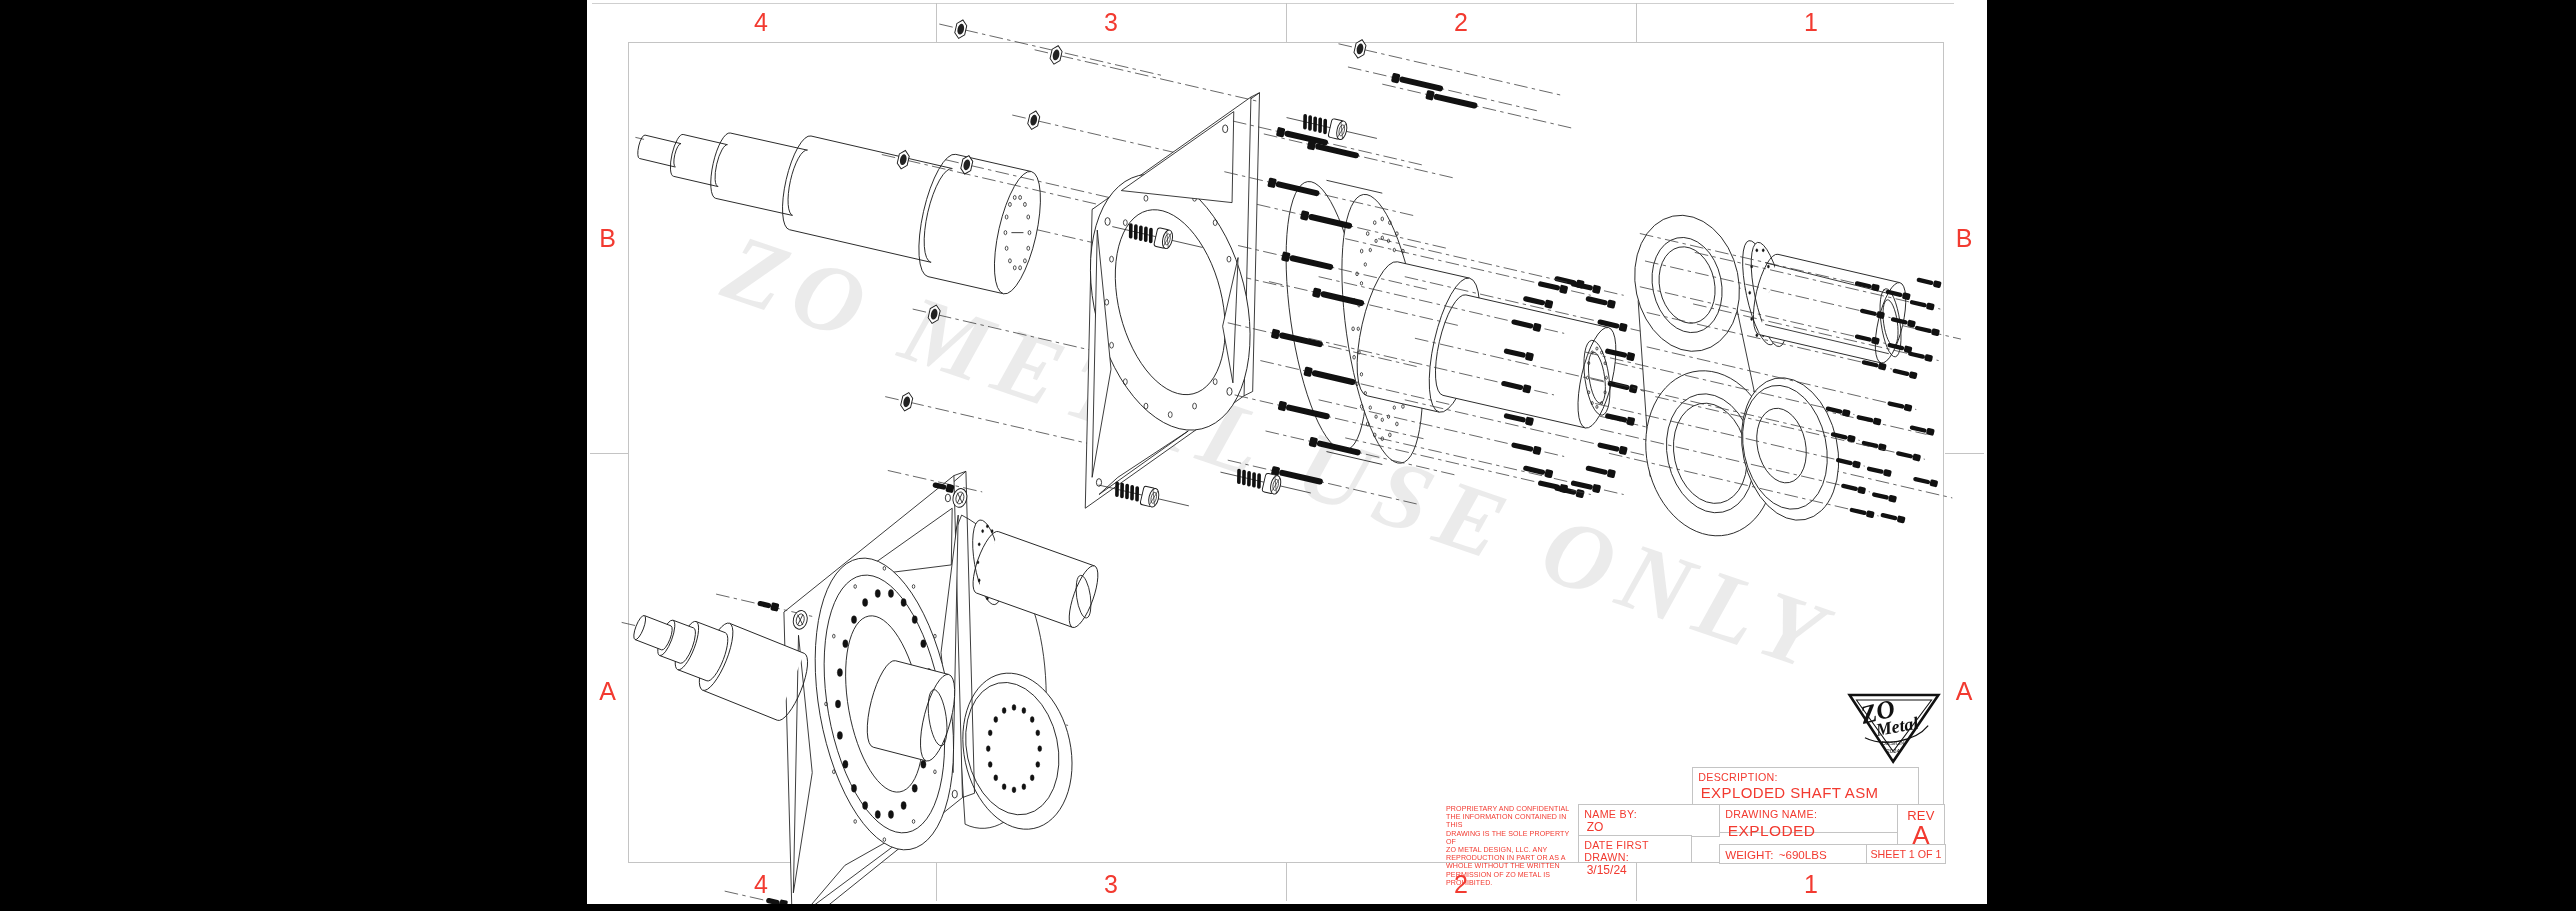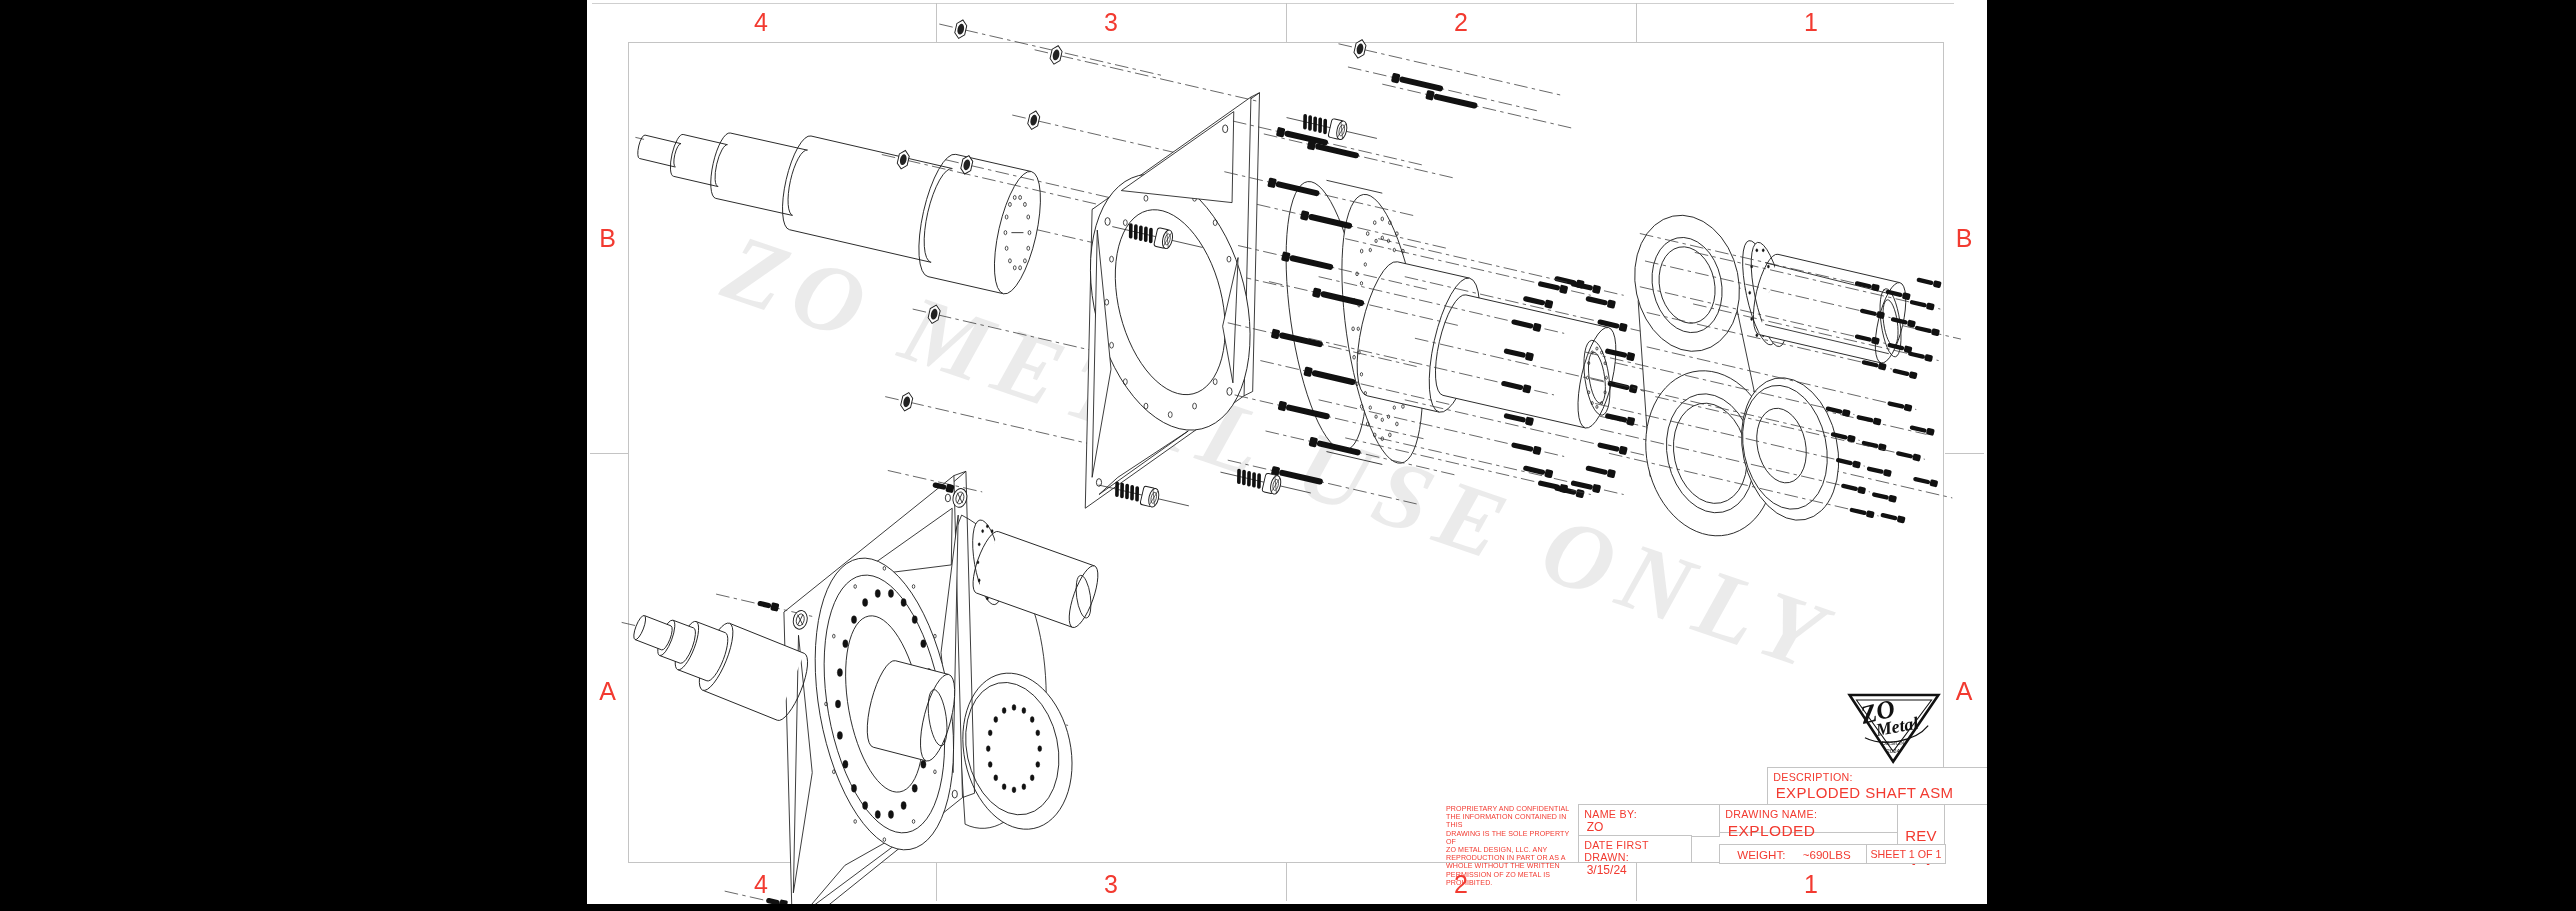--- a/index.html
+++ b/index.html
@@ -17,24 +17,24 @@
   #drawing{position:absolute;left:0;top:0;z-index:2;}
   #drawing .ln{stroke:#1c1c1c;stroke-width:1;fill:none;}
   #drawing .cl{stroke:#3a3a3a;stroke-width:0.9;fill:none;stroke-dasharray:16 5 4 5;}
   .tb{position:absolute;z-index:3;background:#fff;border:0.9px solid #c4c4c4;box-sizing:border-box;color:#f23a30;}
   .tb .lbl{font-size:10.7px;padding:2.6px 0 0 5.2px;letter-spacing:0.3px;}
   .tb .val{font-size:12px;padding:0.9px 0 0 7.7px;}
   .tb .vbig{font-size:15px;padding:1.7px 0 0 7.7px;letter-spacing:0.4px;}
   .tb .vmed{font-size:15.5px;padding:2.6px 0 0 7.7px;letter-spacing:0.4px;}
   #prop{position:absolute;z-index:3;color:#f23a30;font-size:7.1px;line-height:8.2px;letter-spacing:0.1px;}
   #revbox{text-align:center;}
-  #revbox .lbl{padding-left:0;font-size:15px;margin-top:19px;}
+  #revbox .lbl{padding-left:0;font-size:13px;}
   #revbox .rv{font-size:26px;line-height:24px;}
   .wrow{display:flex;align-items:center;height:100%;}
-  .wrow span{display:block;margin-left:12px;}
+  .wrow span{display:block;}
   #sheetbox{display:flex;align-items:center;justify-content:center;font-size:10.7px;text-align:right;}
   #logo{position:absolute;z-index:3;}
   #logo .tri{fill:none;stroke:#111;}
   #logo text{fill:#111;}
   #logo .scr{font-family:"Liberation Serif",serif;font-style:italic;font-weight:bold;font-size:30px;}
   #logo .scr2{font-family:"Liberation Serif",serif;font-style:italic;font-weight:bold;font-size:21px;}
   #logo .tiny{font-size:7px;text-anchor:middle;font-family:"Liberation Sans",sans-serif;}
 </style>
 </head>
 <body>
@@ -800,21 +800,21 @@
     </div>
 
     <div class="tb" style="left:991px;top:804px;width:142px;height:33px">
       <div class="lbl">NAME BY:</div>
       <div class="val">ZO</div>
     </div>
     <div class="tb" style="left:991px;top:835px;width:114px;height:28px">
       <div class="lbl">DATE FIRST DRAWN:</div>
       <div class="val">3/15/24</div>
     </div>
-    <div class="tb" style="left:1180px;top:767px;width:227px;height:38px">
+    <div class="tb" style="left:1105px;top:767px;width:227px;height:38px">
       <div class="lbl">DESCRIPTION:</div>
       <div class="vbig">EXPLODED SHAFT ASM</div>
     </div>
     <div class="tb" style="left:1132px;top:804px;width:179px;height:29px">
       <div class="lbl">DRAWING NAME:</div>
       <div class="vmed">EXPLODED</div>
     </div>
     <div class="tb" id="revbox" style="left:1310px;top:804px;width:48px;height:41px">
       <div class="lbl">REV</div>
       <div class="rv">A</div>

